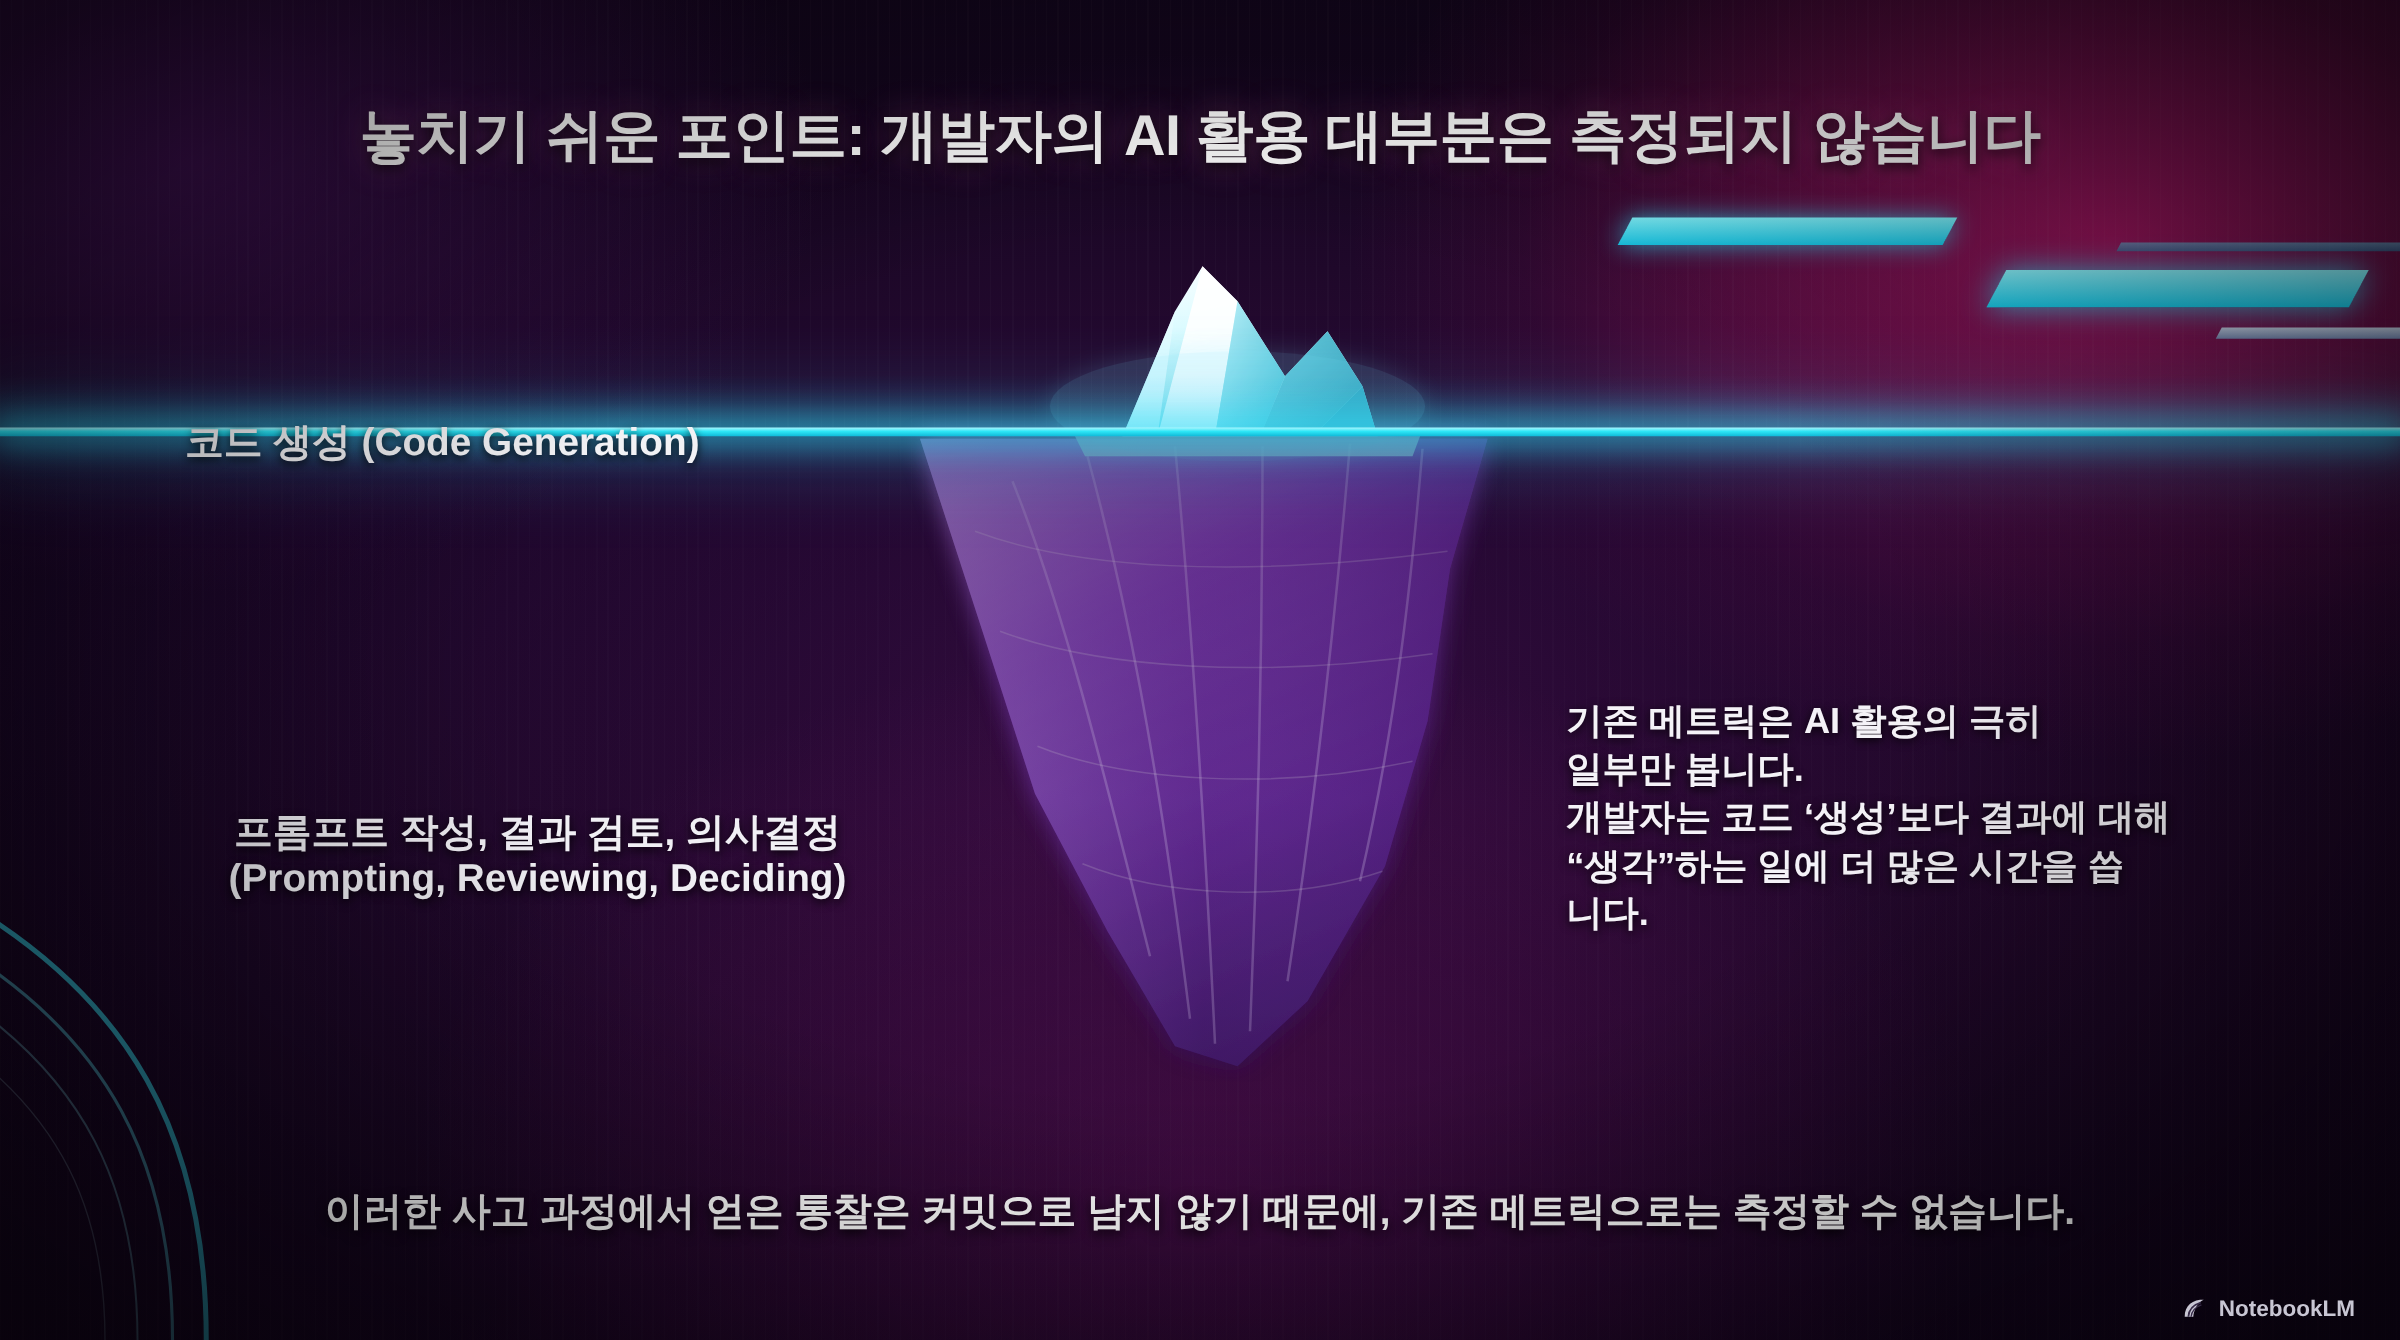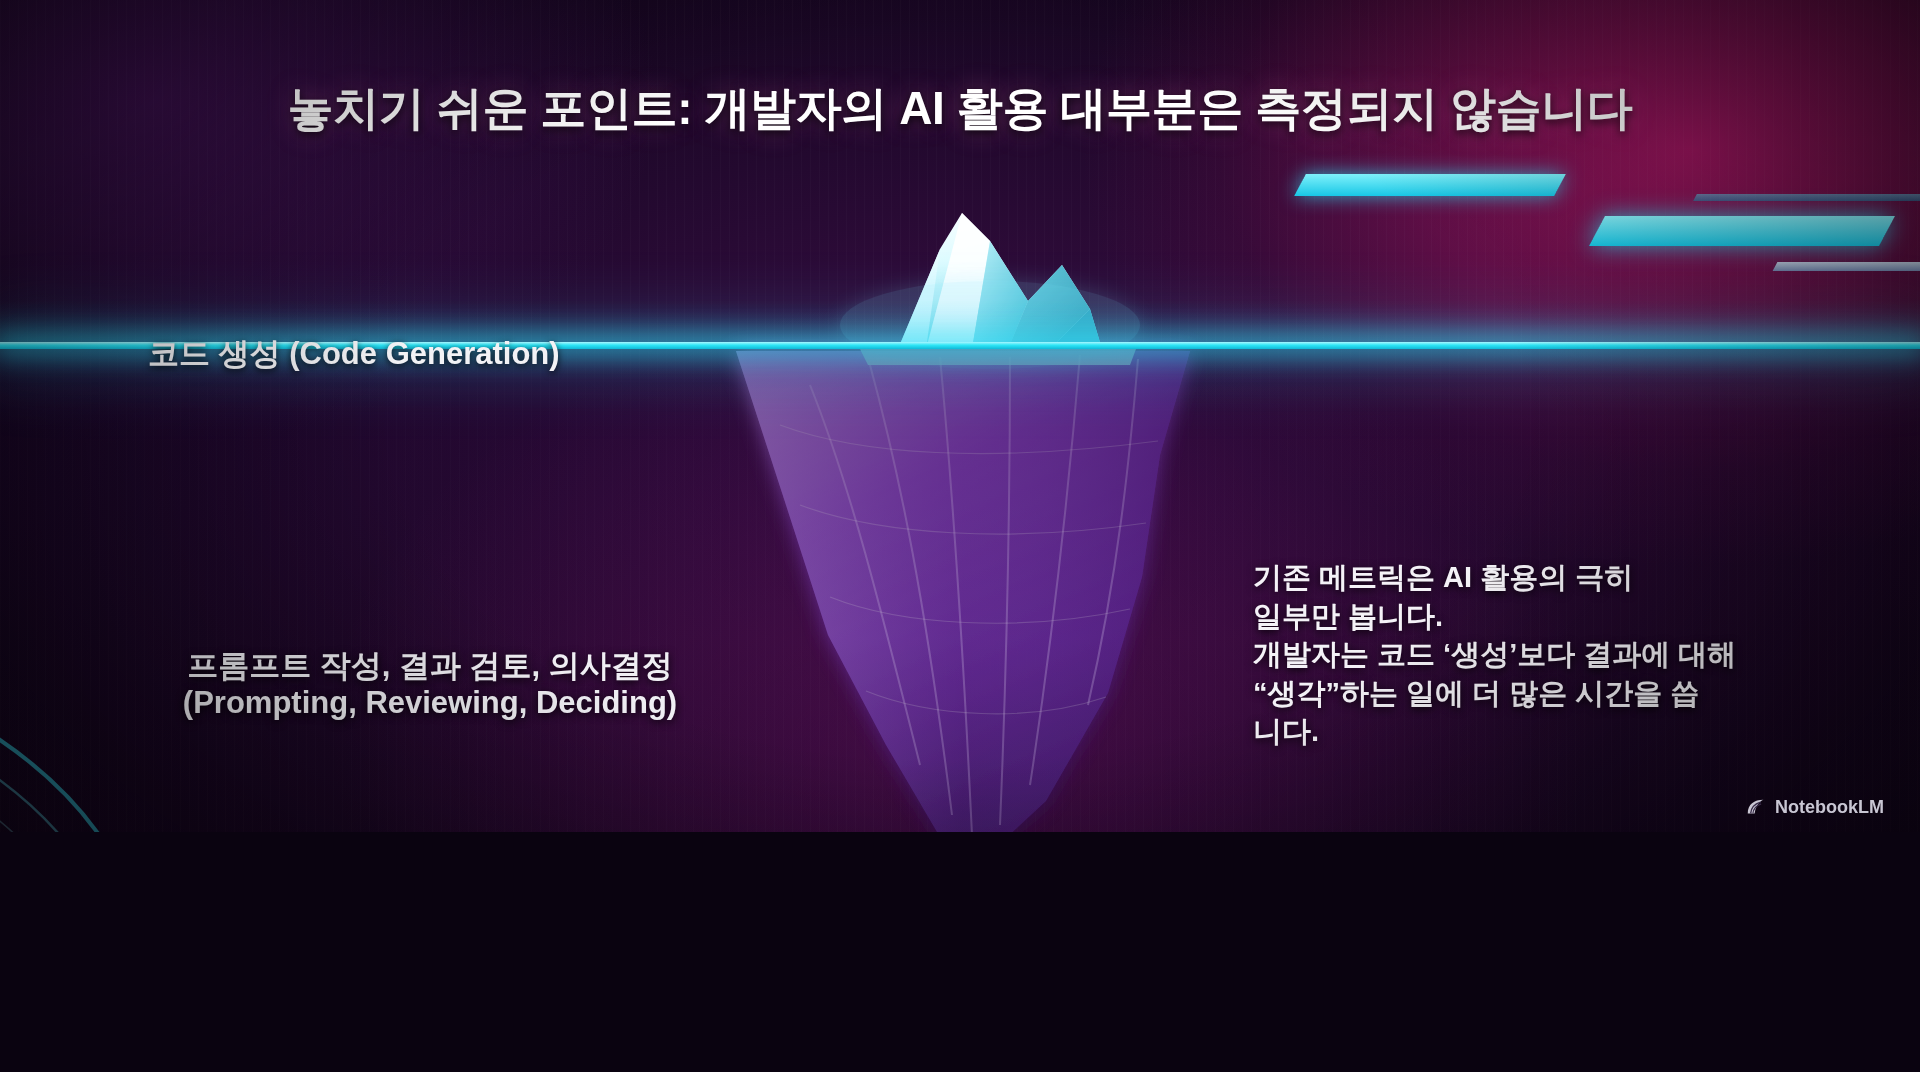--- a/index.html
+++ b/index.html
@@ -1,21 +1,21 @@
 <!DOCTYPE html>
 <html><head>
 <meta charset="utf-8">
 <style>
   * { margin:0; padding:0; box-sizing:border-box; }
   html,body { width:1920px; height:1072px; overflow:hidden; background:#0a0310; }
   body { font-family:"Liberation Sans","DejaVu Sans",sans-serif; }
 
   #slide {
     position:relative;
-    width:1920px; height:832px;
+    width:1920px; height:1072px;
     overflow:hidden;
     background:
       radial-gradient(ellipse 900px 620px at 50% 88%, rgba(120,20,110,0.55) 0%, rgba(60,10,60,0.0) 70%),
       radial-gradient(ellipse 760px 520px at 88% 18%, rgba(190,25,110,0.80) 0%, rgba(120,12,80,0.18) 62%, rgba(0,0,0,0) 80%),
       radial-gradient(ellipse 700px 480px at 8% 12%, rgba(70,18,90,0.75) 0%, rgba(25,8,40,0) 72%),
       radial-gradient(ellipse 1300px 700px at 50% 55%, rgba(58,14,72,0.9) 0%, rgba(18,5,28,0.95) 78%),
       linear-gradient(165deg,#1b0a28 0%, #2a0c38 28%, #55103f 56%, #7d1142 76%, #3a0b2f 100%);
   }
 
   

